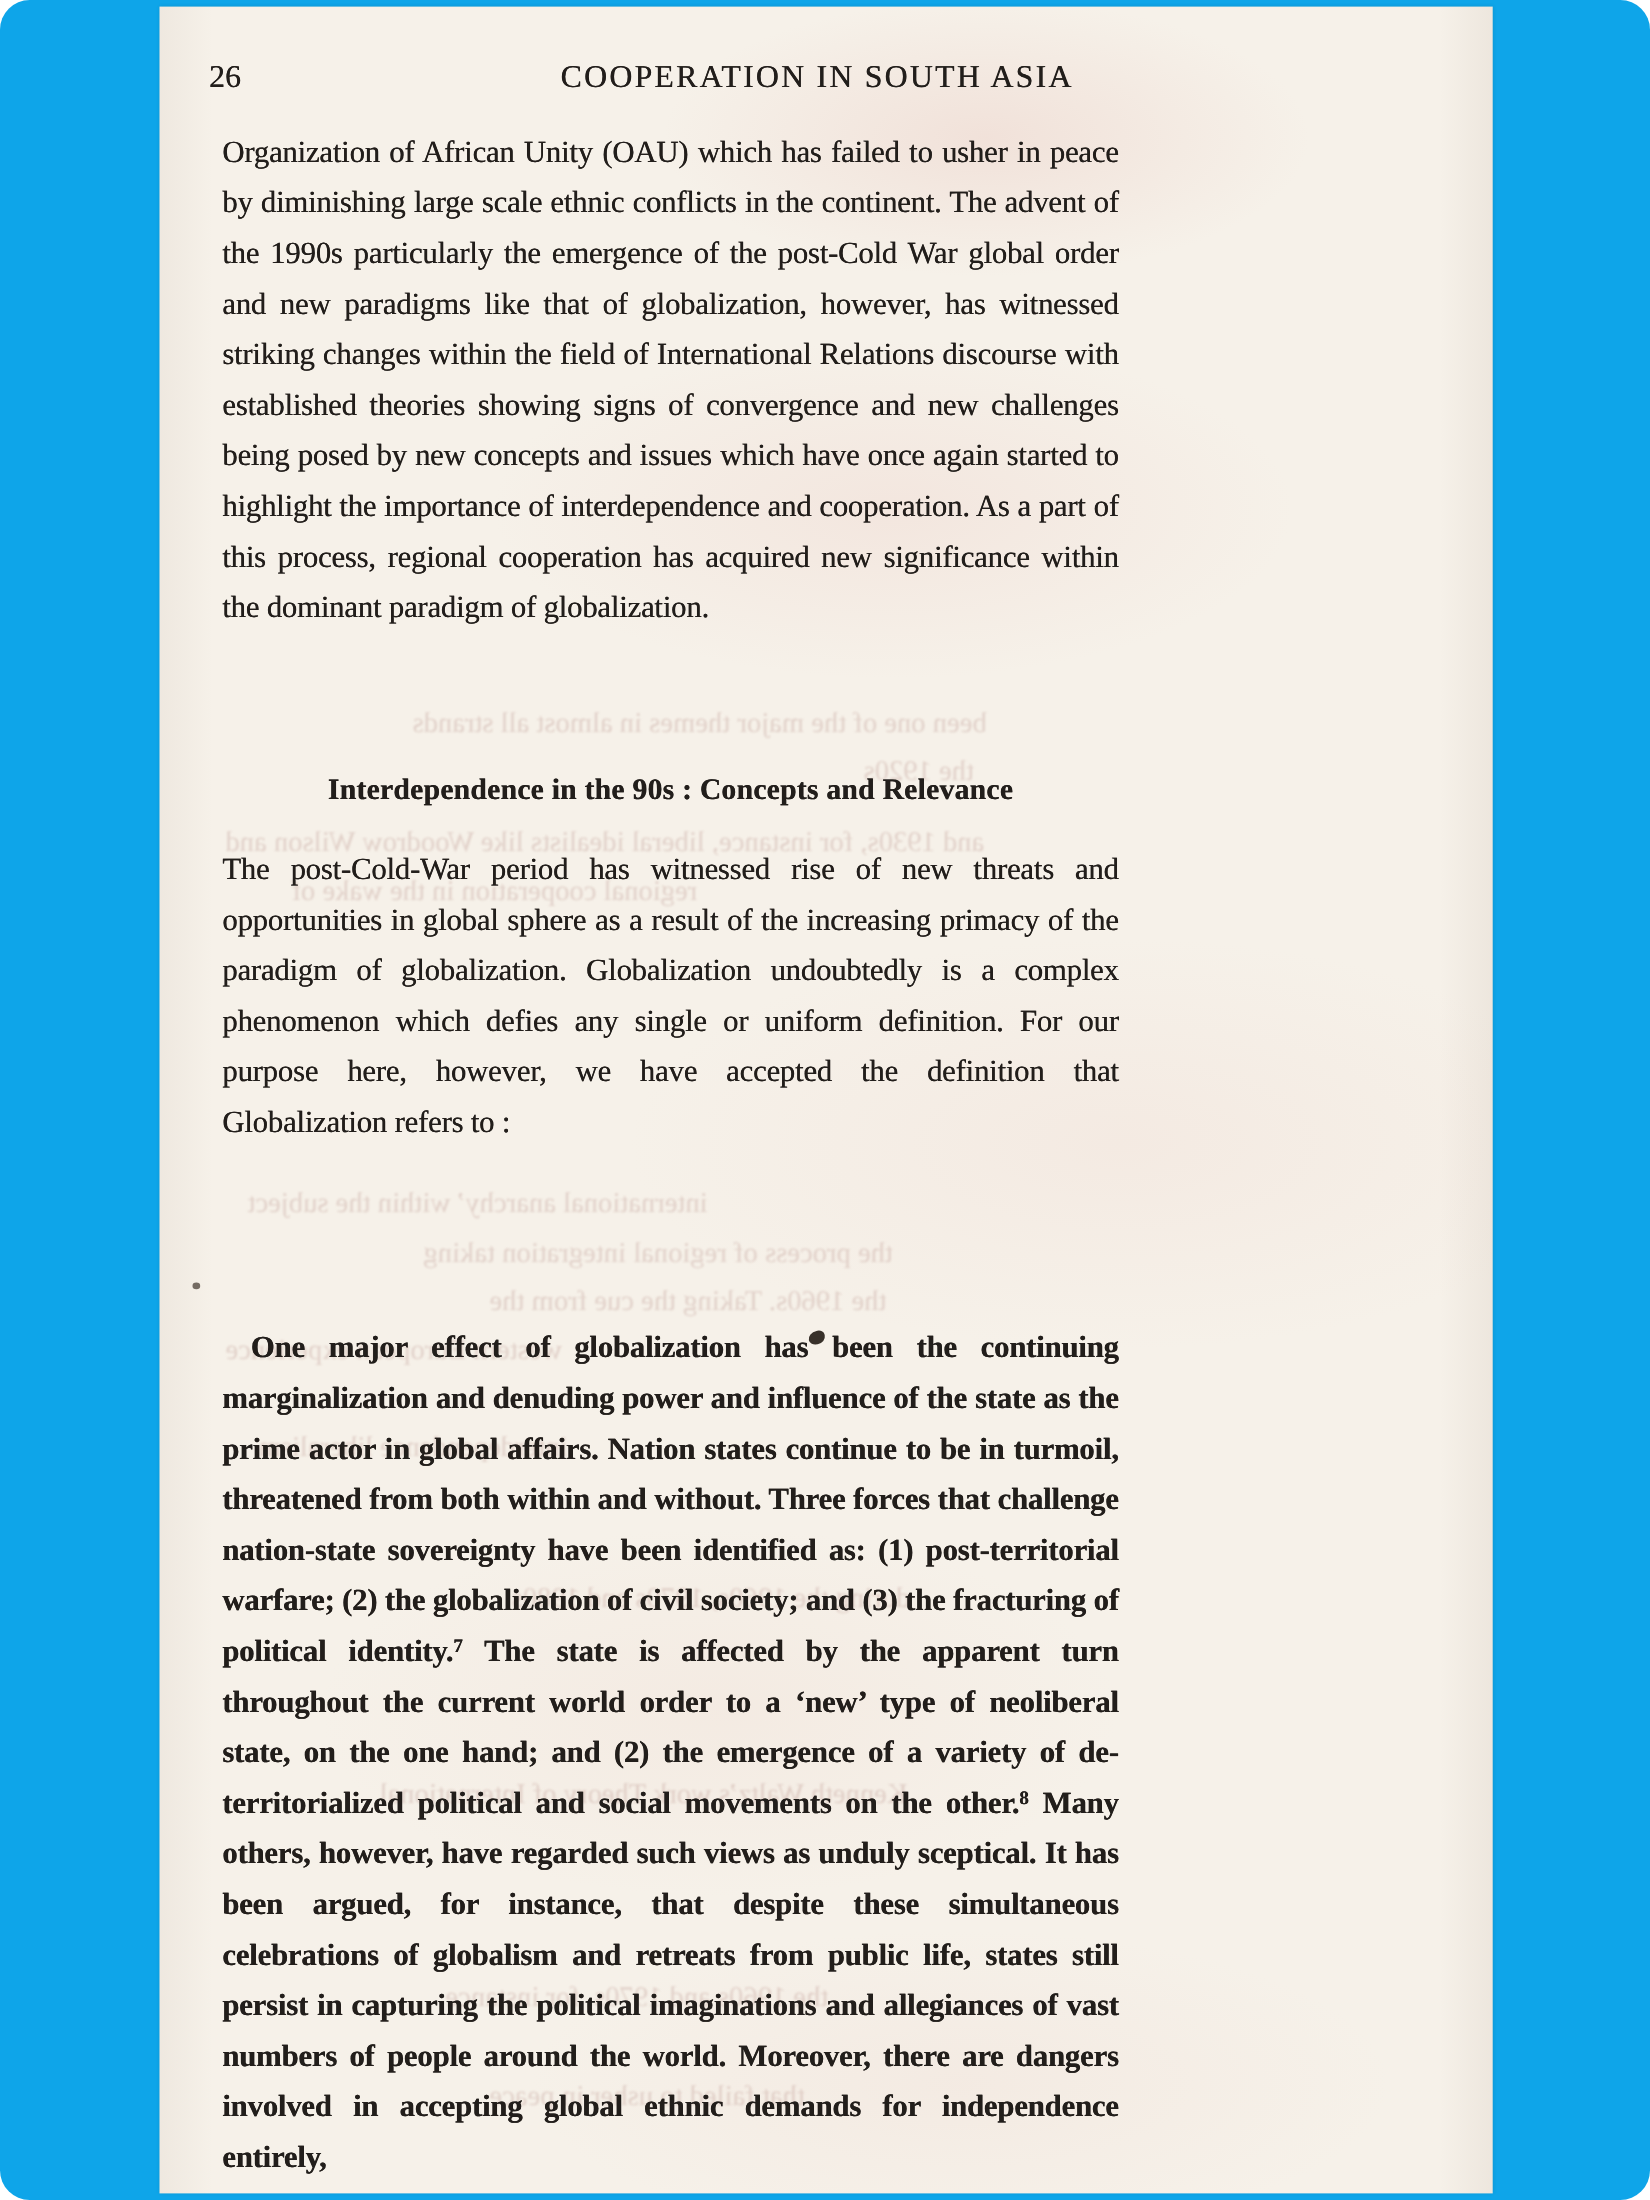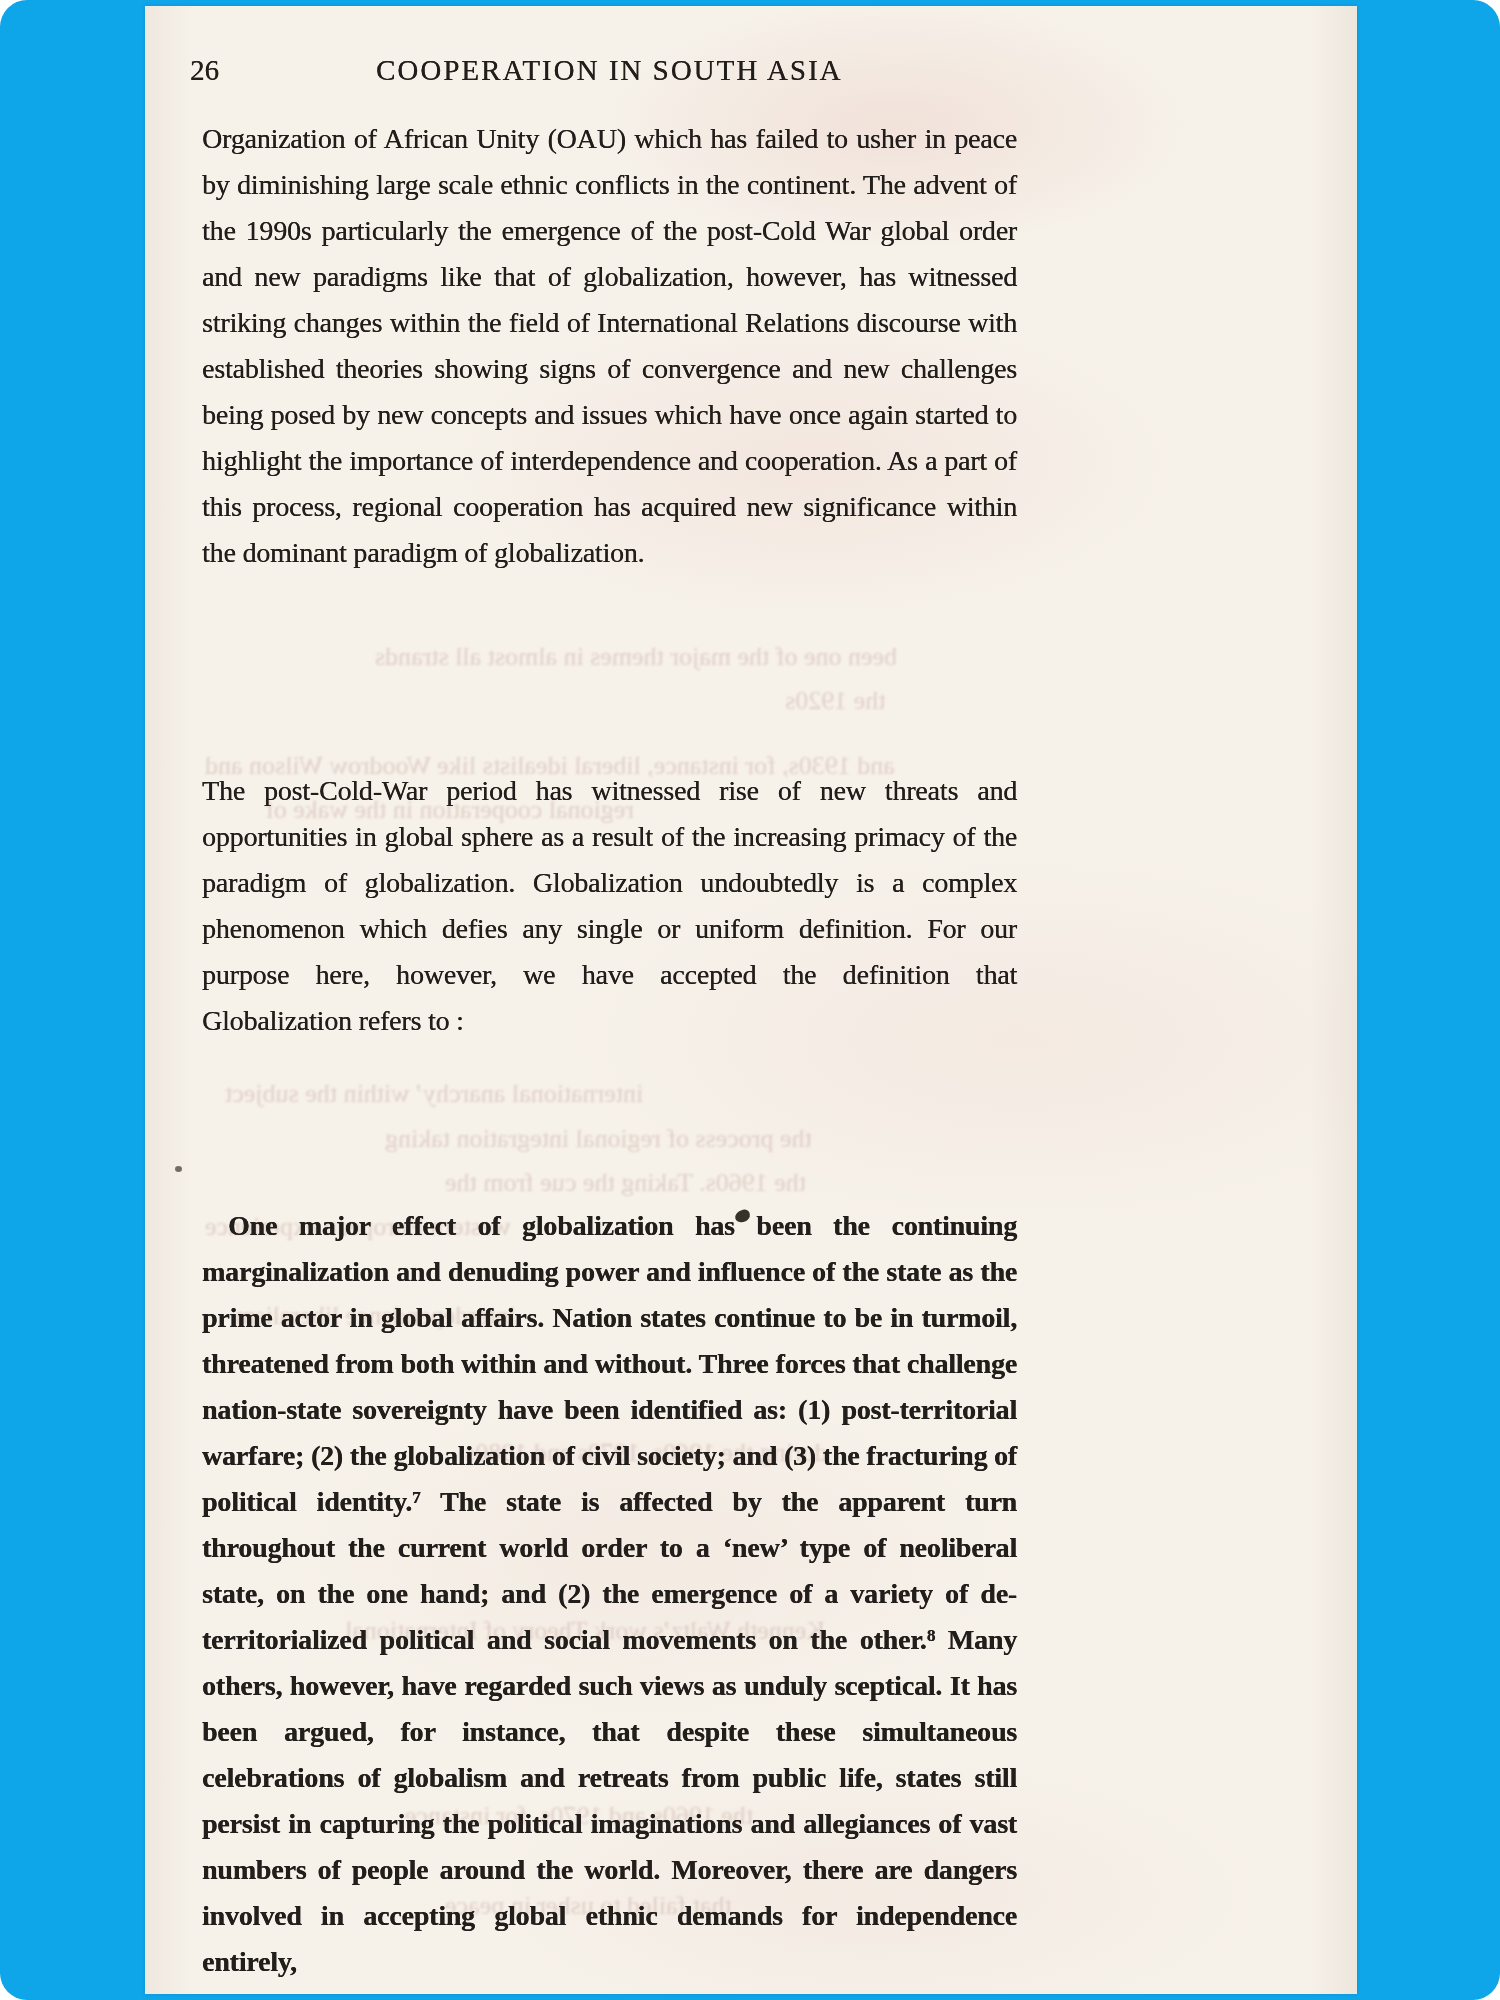--- a/index.html
+++ b/index.html
@@ -11,21 +11,21 @@
       radial-gradient(520px 220px at 55% 23%, rgba(236,205,198,.30), rgba(236,205,198,0) 70%),
       radial-gradient(620px 260px at 72% 52%, rgba(238,214,206,.26), rgba(238,214,206,0) 72%),
       radial-gradient(520px 240px at 42% 78%, rgba(236,212,202,.22), rgba(236,212,202,0) 70%),
       radial-gradient(560px 200px at 60% 95%, rgba(234,208,200,.20), rgba(234,208,200,0) 70%),
       linear-gradient(90deg, rgba(120,90,70,.06), rgba(0,0,0,0) 4%, rgba(0,0,0,0) 96%, rgba(120,90,70,.07)),
       #f6f1e9;
     box-shadow:0 0 4px rgba(0,0,0,.12);
   }
   .ink{font-family:"Liberation Serif","DejaVu Serif",serif;color:#221e1b;text-shadow:.25px 0 0 currentColor;}
   .header-num{position:absolute;left:45px;top:48px;font-size:29px;}
-  .header-title{position:absolute;left:231px;top:48px;width:600px;text-align:left;font-size:29px;letter-spacing:2px;white-space:nowrap;}
+  .header-title{position:absolute;left:231px;top:48px;width:600px;text-align:right;font-size:29px;letter-spacing:2px;white-space:nowrap;}
   .para{position:absolute;left:57px;width:815px;font-size:28px;line-height:46px;text-align:justify;letter-spacing:-.2px;}
   .para1{top:110px;}
   .para2{top:762px;}
   .para3{top:1197px;text-indent:26px;font-weight:bold;}
   .heading{position:absolute;left:57px;width:815px;top:696px;margin:0;font-size:27px;font-weight:bold;text-align:center;letter-spacing:.2px;}
   .quote{position:absolute;left:97px;width:730px;top:1062px;font-size:27px;line-height:39px;text-align:justify;letter-spacing:-.3px;}
   sup{font-size:62%;line-height:0;vertical-align:baseline;position:relative;top:-.45em;}
   .ghost-layer{position:absolute;left:0;top:0;width:100%;height:100%;pointer-events:none;}
   .ghost{
     position:absolute;transform:scaleX(-1);filter:blur(1.2px);
@@ -56,20 +56,21 @@
         <span class="ghost" style="top: 1795px; left: 260px; font-size: 26px;">the 1960s and 1970s, for instance</span>
         <span class="ghost" style="top: 1885px; left: 300px; font-size: 26px;">that failed to usher in peace</span>
       </div>
 
     <div class="header-num ink">26</div>
 
     <div class="header-title ink">COOPERATION IN SOUTH ASIA</div>
 
     <div class="para para1 ink">Organization of African Unity (OAU) which has failed to usher in peace by diminishing large scale ethnic conflicts in the continent. The advent of the 1990s particularly the emergence of the post-Cold War global order and new paradigms like that of globalization, however, has witnessed striking changes within the field of International Relations discourse with established theories showing signs of convergence and new challenges being posed by new concepts and issues which have once again started to highlight the importance of interdependence and cooperation. As a part of this process, regional cooperation has acquired new significance within the dominant paradigm of globalization.</div>
 
+    <h2 class="heading ink">Interdependence in the 90s : Concepts and Relevance</h2>
 
     <div class="para para2 ink">The post-Cold-War period has witnessed rise of new threats and opportunities in global sphere as a result of the increasing primacy of the paradigm of globalization. Globalization undoubtedly is a complex phenomenon which defies any single or uniform definition. For our purpose here, however, we have accepted the definition that Globalization refers to :</div>
 
 
     <div class="para para3 ink">One major effect of globalization has been the continuing marginalization and denuding power and influence of the state as the prime actor in global affairs. Nation states continue to be in turmoil, threatened from both within and without. Three forces that challenge nation-state sovereignty have been identified as: (1) post-territorial warfare; (2) the globalization of civil society; and (3) the fracturing of political identity.<sup>7</sup> The state is affected by the apparent turn throughout the current world order to a ‘new’ type of neoliberal state, on the one hand; and (2) the emergence of a variety of de-territorialized political and social movements on the other.<sup>8</sup> Many others, however, have regarded such views as unduly sceptical. It has been argued, for instance, that despite these simultaneous celebrations of globalism and retreats from public life, states still persist in capturing the political imaginations and allegiances of vast numbers of people around the world. Moreover, there are dangers involved in accepting global ethnic demands for independence entirely,</div>
 
     <div class="ink-blot"></div>
     <div class="speck"></div>
 
   </div>

